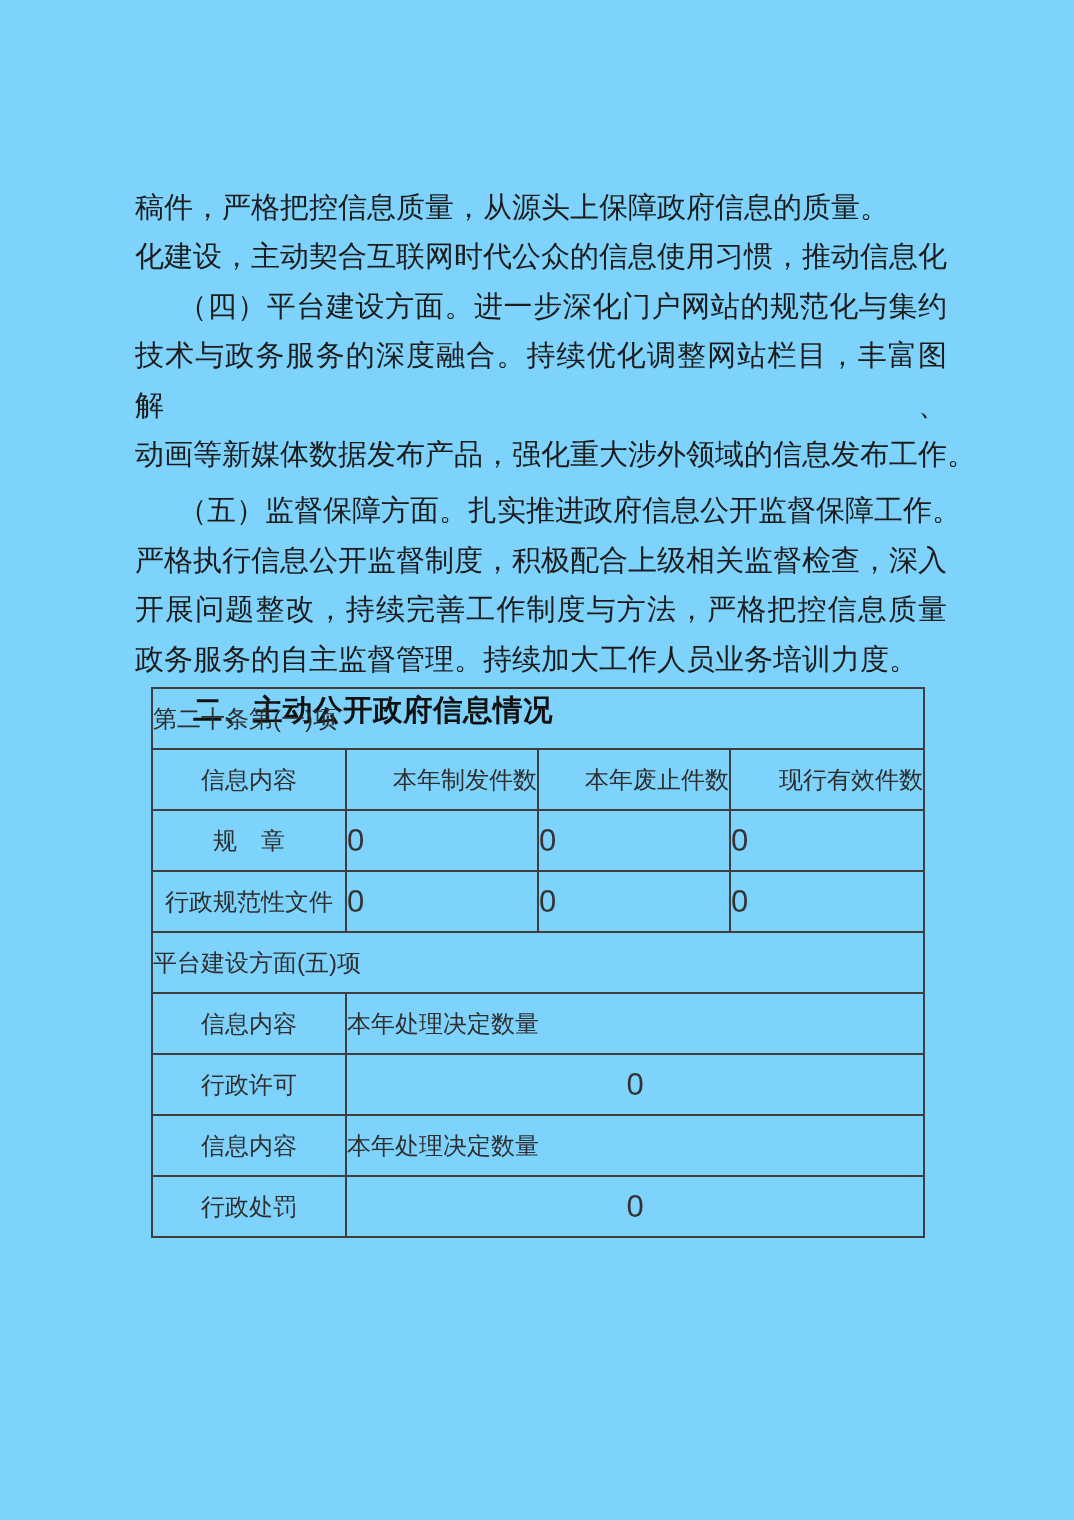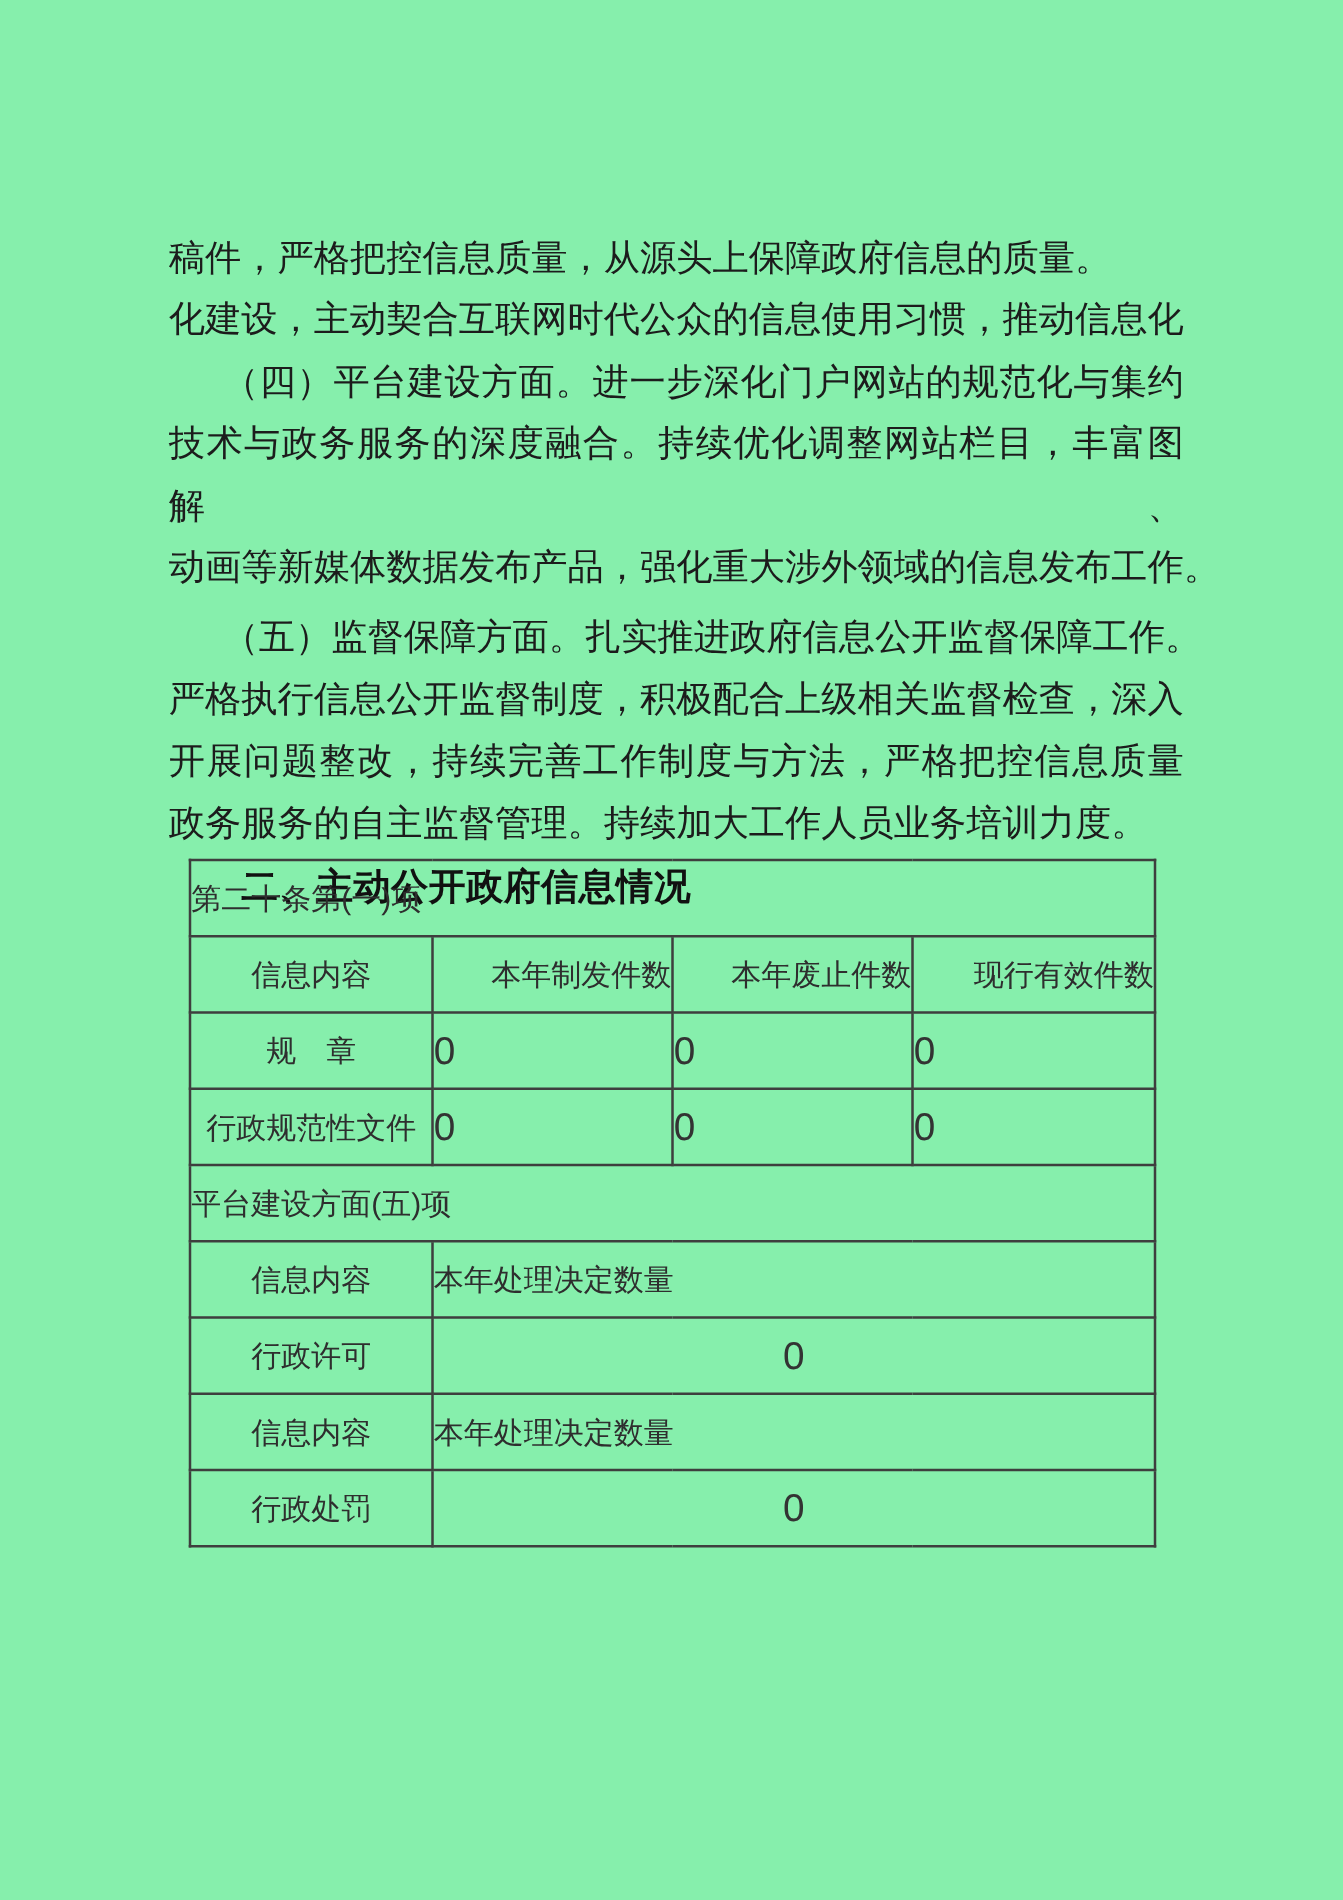--- a/index.html
+++ b/index.html
@@ -1,20 +1,20 @@
 <!DOCTYPE html>
 <html><head>
 <meta charset="utf-8">
 <style>
   html,body{margin:0;padding:0;background:#ffffff;}
   .page{
     position:relative;
     width:1074px;
     height:1520px;
-    background:#86efac;
+    background:#7dd3fc;
     overflow:hidden;
     font-family:"Liberation Serif", serif;
   }
   
   .text-block{
     position:absolute;
     left:135px;
     top:183px;
     width:812px;
     font-size:29px;

